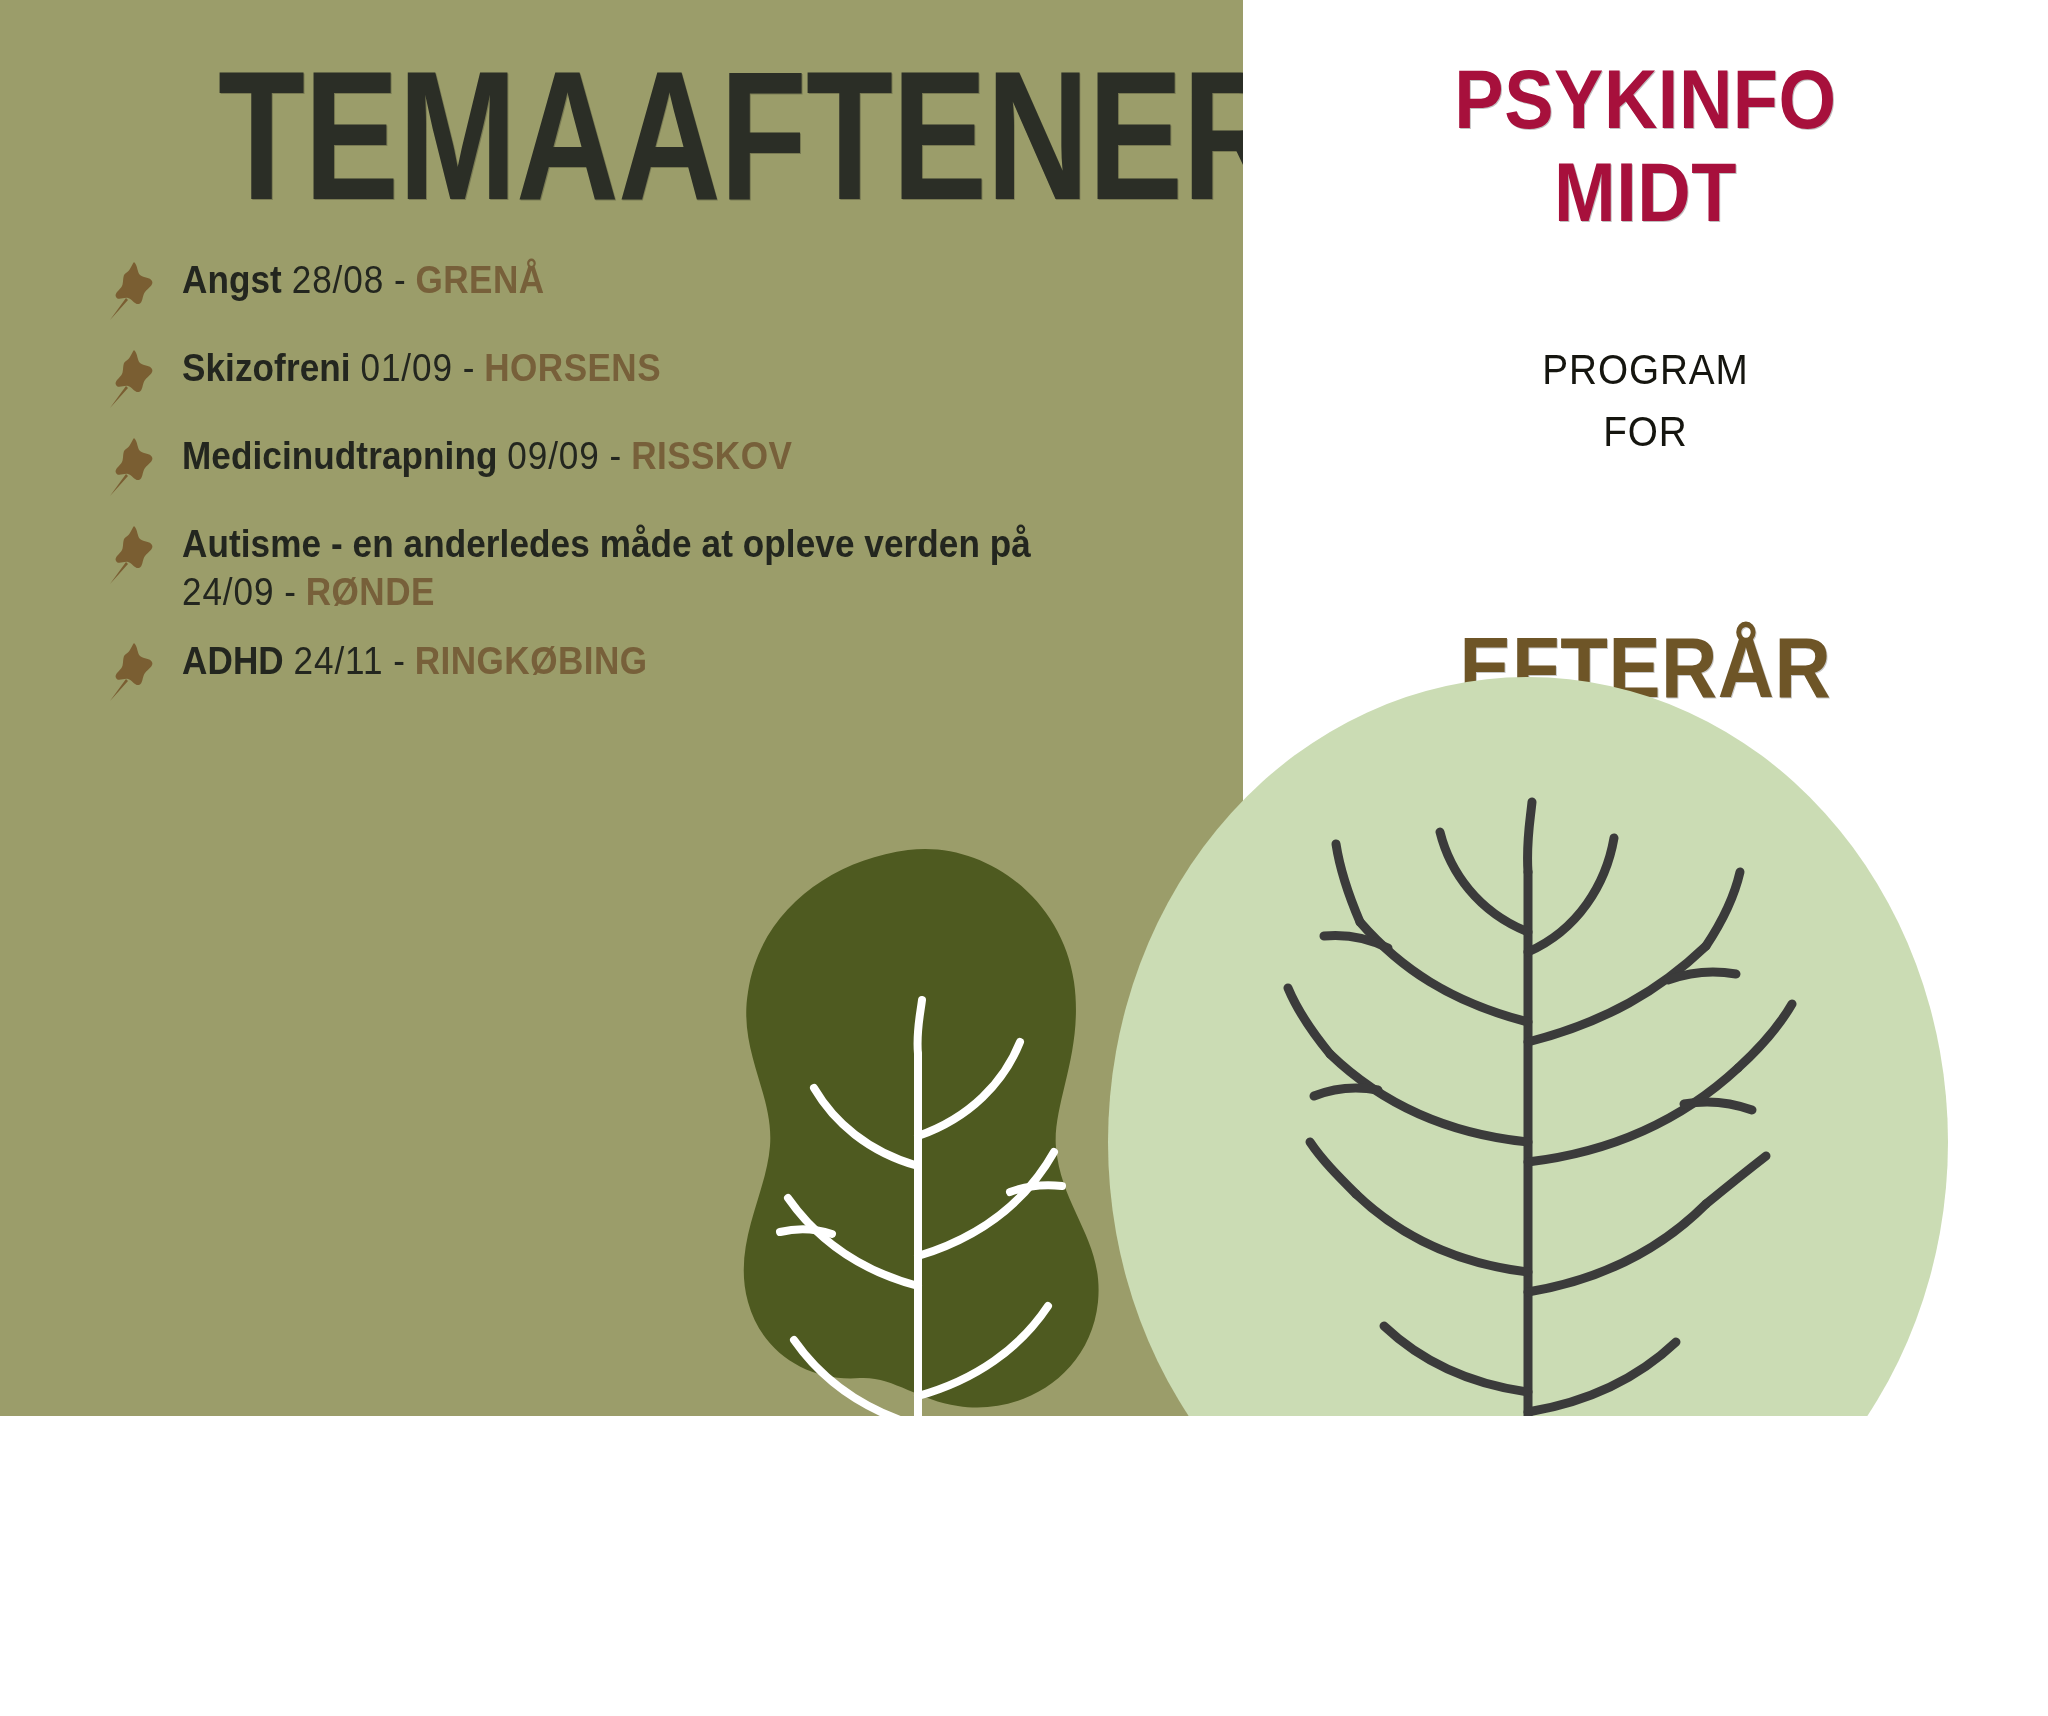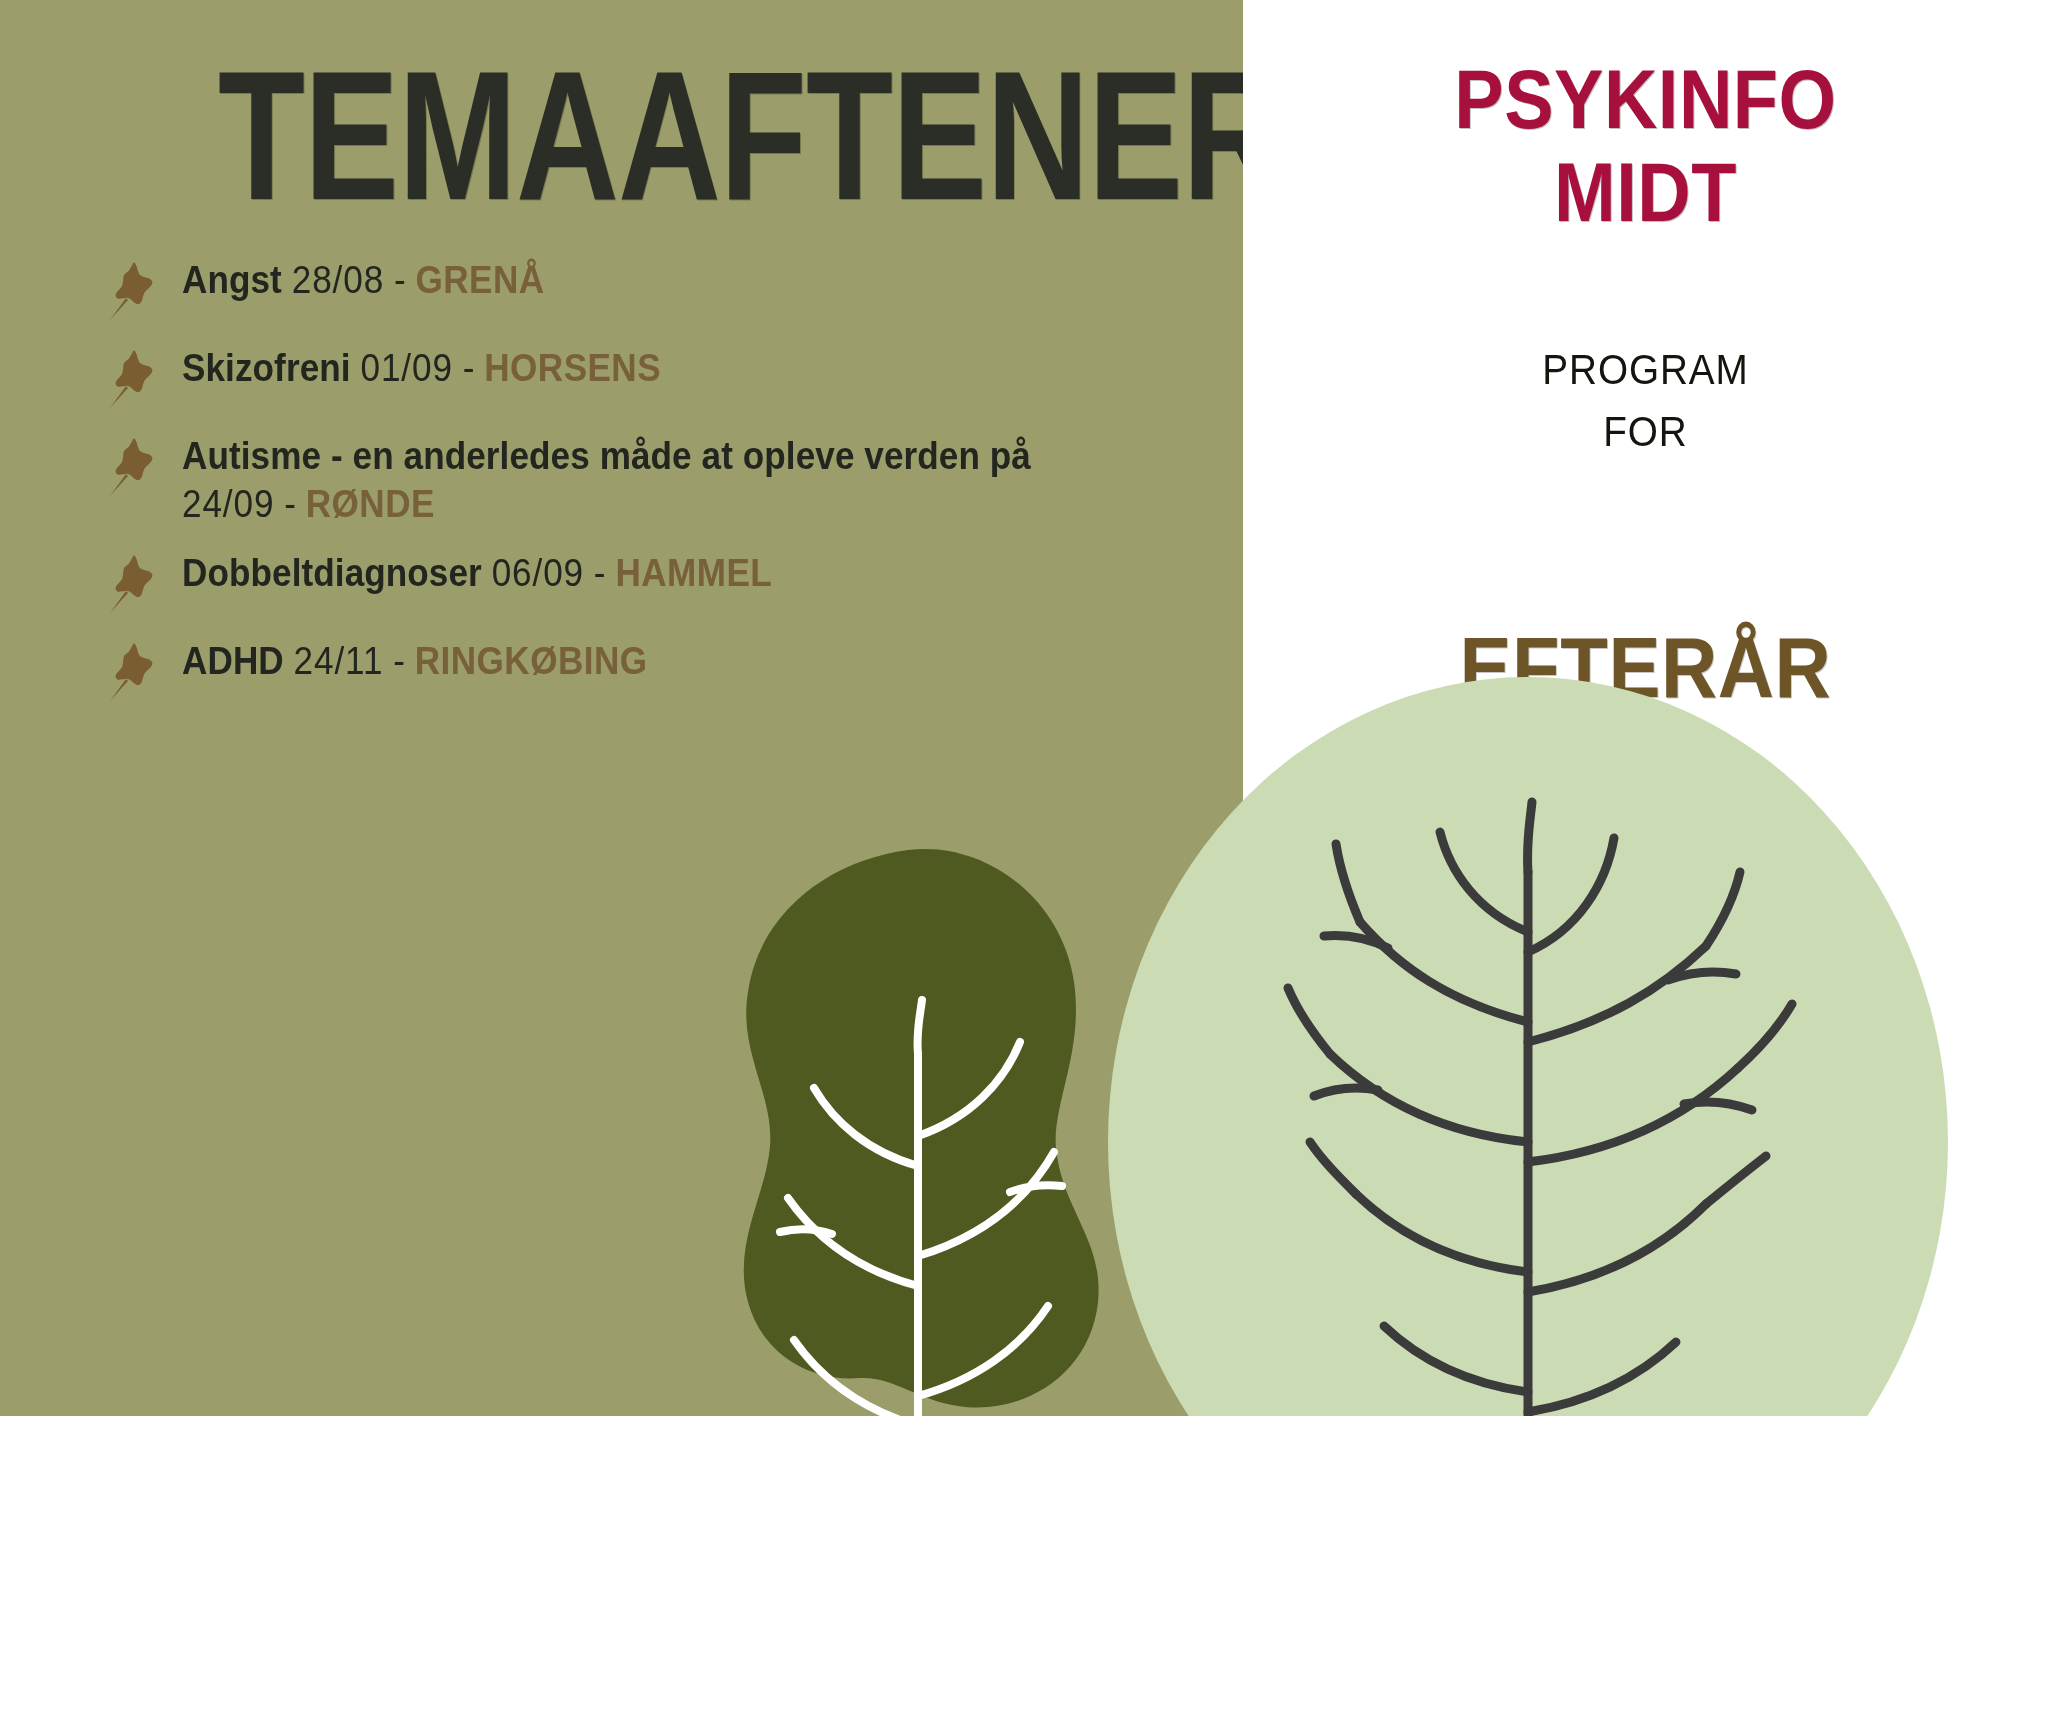--- a/index.html
+++ b/index.html
@@ -177,51 +177,51 @@
             </svg>
         </span>
         <span class="event-text">
           <span class="topic">Skizofreni</span>
           <span class="date">01/09</span>
           <span class="sep">-</span>
           <span class="city">HORSENS</span>
         </span>
       </div>
 
+      <div class="event-row">
+        <span class="pin-icon">
+          <svg viewBox="0 0 56 62">
+              <path d="M30 2 C34 6 33 12 36 15 C40 18 46 17 48 21 C50 25 44 28 41 32 C38 36 39 43 35 44 C31 45 28 39 24 38 C20 37 14 41 12 37 C10 33 16 30 18 26 C20 22 18 15 22 13 C26 11 27 6 30 2 Z M22 38 L6 60 L24 40 Z" fill="#7a5e32"></path>
+            </svg>
+        </span>
+        <span class="event-text">
+          <span class="topic">Medicinudtrapning</span>
+          <span class="date">09/09</span>
+          <span class="sep">-</span>
+          <span class="city">RISSKOV</span>
+        </span>
+      </div>
 
 
       <div class="event-row two-line">
         <span class="pin-icon">
           <svg viewBox="0 0 56 62">
               <path d="M30 2 C34 6 33 12 36 15 C40 18 46 17 48 21 C50 25 44 28 41 32 C38 36 39 43 35 44 C31 45 28 39 24 38 C20 37 14 41 12 37 C10 33 16 30 18 26 C20 22 18 15 22 13 C26 11 27 6 30 2 Z M22 38 L6 60 L24 40 Z" fill="#7a5e32"></path>
             </svg>
         </span>
         <span class="event-text">
           <span class="topic">Autisme - en anderledes måde at opleve verden på</span><br>
           <span class="line2">
             <span class="date">24/09</span>
             <span class="sep">-</span>
             <span class="city">RØNDE</span>
           </span>
         </span>
       </div>
 
-      <div class="event-row">
-        <span class="pin-icon">
-          <svg viewBox="0 0 56 62">
-              <path d="M30 2 C34 6 33 12 36 15 C40 18 46 17 48 21 C50 25 44 28 41 32 C38 36 39 43 35 44 C31 45 28 39 24 38 C20 37 14 41 12 37 C10 33 16 30 18 26 C20 22 18 15 22 13 C26 11 27 6 30 2 Z M22 38 L6 60 L24 40 Z" fill="#7a5e32"></path>
-            </svg>
-        </span>
-        <span class="event-text">
-          <span class="topic">Dobbeltdiagnoser</span>
-          <span class="date">06/09</span>
-          <span class="sep">-</span>
-          <span class="city">HAMMEL</span>
-        </span>
-      </div>
 
 
 
 
 
       <div class="event-row">
         <span class="pin-icon">
           <svg viewBox="0 0 56 62">
               <path d="M30 2 C34 6 33 12 36 15 C40 18 46 17 48 21 C50 25 44 28 41 32 C38 36 39 43 35 44 C31 45 28 39 24 38 C20 37 14 41 12 37 C10 33 16 30 18 26 C20 22 18 15 22 13 C26 11 27 6 30 2 Z M22 38 L6 60 L24 40 Z" fill="#7a5e32"></path>
             </svg>

